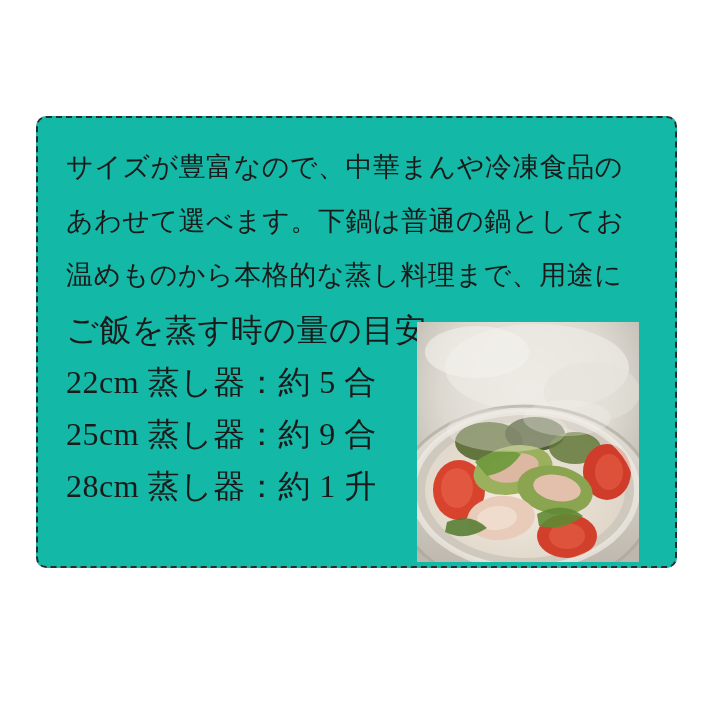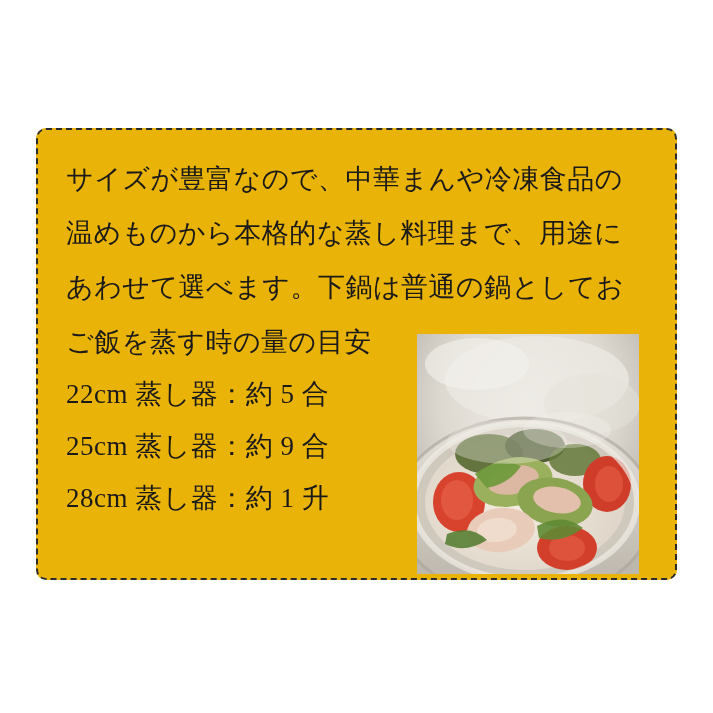--- a/index.html
+++ b/index.html
@@ -12,27 +12,27 @@
   body {
     font-family: "Liberation Serif", "DejaVu Serif", serif;
     color: #1a1a1a;
     position: relative;
     overflow: hidden;
   }
 
   #info-card {
     position: absolute;
     left: 36px;
-    top: 128px;
+    top: 116px;
     width: 641px;
     height: 452px;
     box-sizing: border-box;
     border: 2px dashed #2b2b2b;
     border-radius: 10px;
-    background: #eab308;
+    background: #14b8a6;
   }
 
   .card-inner {
     position: absolute;
     left: 28px;
     top: 22px;
     right: 18px;
     bottom: 16px;
   }
 
@@ -45,21 +45,21 @@
     text-justify: inter-character;
   }
 
   .paragraph .line {
     display: block;
     white-space: nowrap;
   }
 
   .guide-block {
     margin-top: 2px;
-    font-size: 27px;
+    font-size: 32px;
     line-height: 52px;
     letter-spacing: 0.5px;
   }
 
   .guide-block .line {
     display: block;
     white-space: nowrap;
   }
 
   
@@ -80,22 +80,22 @@
   }
 </style>
 </head>
 <body>
 
 <div id="info-card">
   <div class="card-inner">
 
     <div class="paragraph">
       <span class="line">サイズが豊富なので、中華まんや冷凍食品の</span>
+      <span class="line">あわせて選べます。下鍋は普通の鍋としてお</span>
       <span class="line">温めものから本格的な蒸し料理まで、用途に</span>
-      <span class="line">あわせて選べます。下鍋は普通の鍋としてお</span>
     </div>
 
     <div class="guide-block">
       <span class="line">ご飯を蒸す時の量の目安</span>
       <span class="line">22cm 蒸し器：約 5 合</span>
       <span class="line">25cm 蒸し器：約 9 合</span>
       <span class="line">28cm 蒸し器：約 1 升</span>
     </div>
 
     <div id="food-photo">

